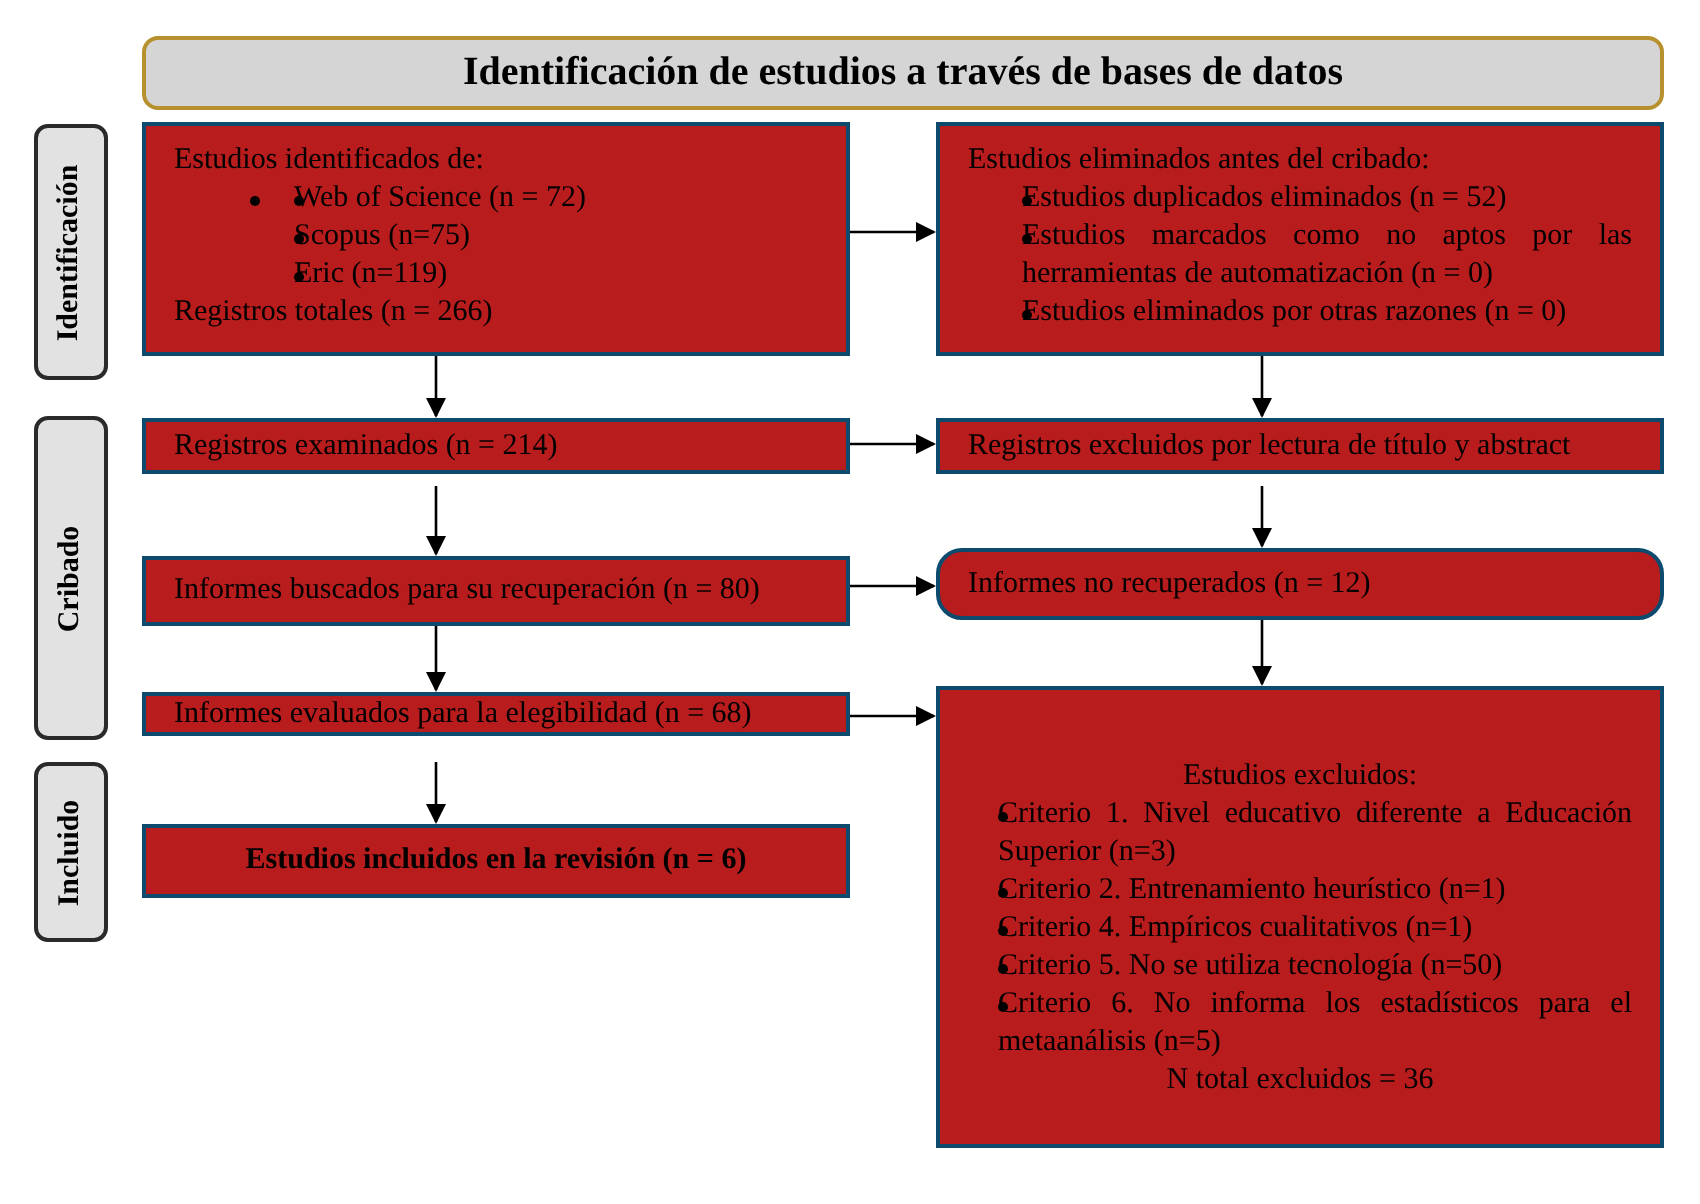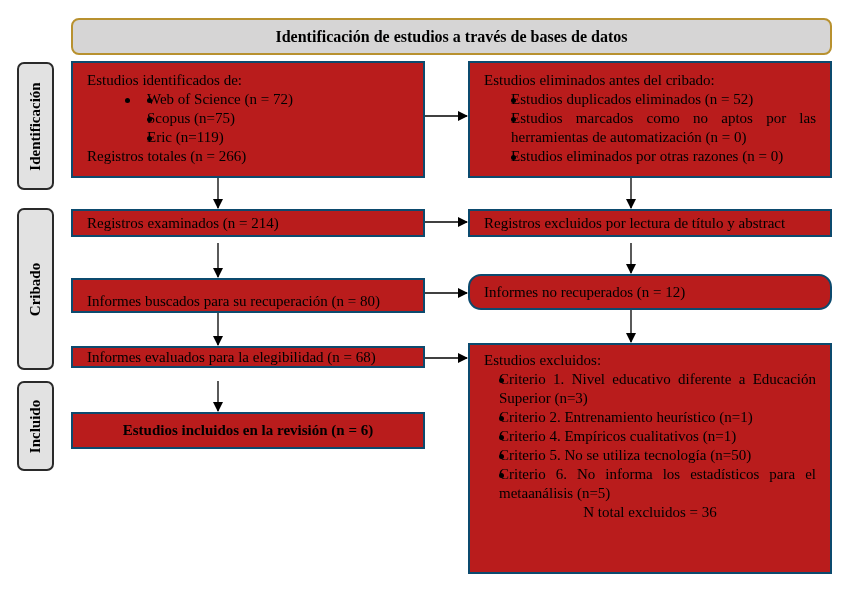--- a/index.html
+++ b/index.html
@@ -5,21 +5,21 @@
   html, body { margin: 0; padding: 0; }
   body {
     width: 850px; height: 602px; position: relative; background: #ffffff;
     font-family: "Liberation Serif", "DejaVu Serif", serif; color: #000;
     overflow: hidden;
   }
   .header {
     position: absolute; left: 71px; top: 18px; width: 761px; height: 37px;
     background: #d6d5d5; border: 2px solid #b8912f; border-radius: 8px;
     box-sizing: border-box; display: flex; align-items: center; justify-content: center;
-    font-weight: bold; font-size: 16px;
+    font-weight: bold; font-size: 20px;
   }
   .phase {
     position: absolute; left: 17px; width: 37px; box-sizing: border-box;
     background: #e2e2e2; border: 2px solid #2a2a2a; border-radius: 7px;
     display: flex; align-items: center; justify-content: center;
   }
   .phase span {
     transform: rotate(-90deg); white-space: nowrap; font-weight: bold; font-size: 15px;
   }
   .box {
@@ -60,21 +60,21 @@
     <li style="padding-left:0;"><span style="position:absolute;left:-22px;top:8px;width:5px;height:5px;background:#000;border-radius:50%;"></span><span>Web of Science (n = 72)</span></li>
     <li><span>Scopus (n=75)</span></li>
     <li><span>Eric (n=119)</span></li>
   </ul>
   <div>Registros totales (n = 266)</div>
 </div>
 
 <div class="box single" style="left:71px;top:209px;width:354px;height:28px;">
   <span>Registros examinados (n = 214)</span>
 </div>
-<div class="box single" style="left:71px;top:278px;width:354px;height:35px;align-items:flex-end;">
+<div class="box single" style="left:71px;top:278px;width:354px;height:35px;">
   <span>Informes buscados para su recuperación (n = 80)</span>
 </div>
 <div class="box single" style="left:71px;top:346px;width:354px;height:22px;">
   <span>Informes evaluados para la elegibilidad (n = 68)</span>
 </div>
 <div class="box single center bold" style="left:71px;top:412px;width:354px;height:37px;">
   <span>Estudios incluidos en la revisión (n = 6)</span>
 </div>
 
 <div class="box" style="left:468px;top:61px;width:364px;height:117px;padding:8px 14px 0 14px;">
@@ -87,21 +87,21 @@
 </div>
 
 <div class="box single" style="left:468px;top:209px;width:364px;height:28px;">
   <span>Registros excluidos por lectura de título y abstract</span>
 </div>
 <div class="box single" style="left:468px;top:274px;width:364px;height:36px;border-radius:13px;">
   <span>Informes no recuperados (n = 12)</span>
 </div>
 
 <div class="box" style="left:468px;top:343px;width:364px;height:231px;padding:6px 14px 0 14px;">
-  <div style="">Estudios excluidos:</div>
+  <div style="text-align:center;margin-top:28px;">Estudios excluidos:</div>
   <ul>
     <li style="padding-left:15px;text-align:justify;text-align-last:left;"><span>Criterio 1. Nivel educativo diferente a Educación Superior (n=3)</span></li>
     <li style="padding-left:15px;"><span>Criterio 2. Entrenamiento heurístico (n=1)</span></li>
     <li style="padding-left:15px;"><span>Criterio 4. Empíricos cualitativos (n=1)</span></li>
     <li style="padding-left:15px;"><span>Criterio 5. No se utiliza tecnología (n=50)</span></li>
     <li style="padding-left:15px;text-align:justify;text-align-last:left;"><span>Criterio 6. No informa los estadísticos para el metaanálisis (n=5)</span></li>
   </ul>
   <div style="text-align:center;">N total excluidos = 36</div>
 </div>
 

